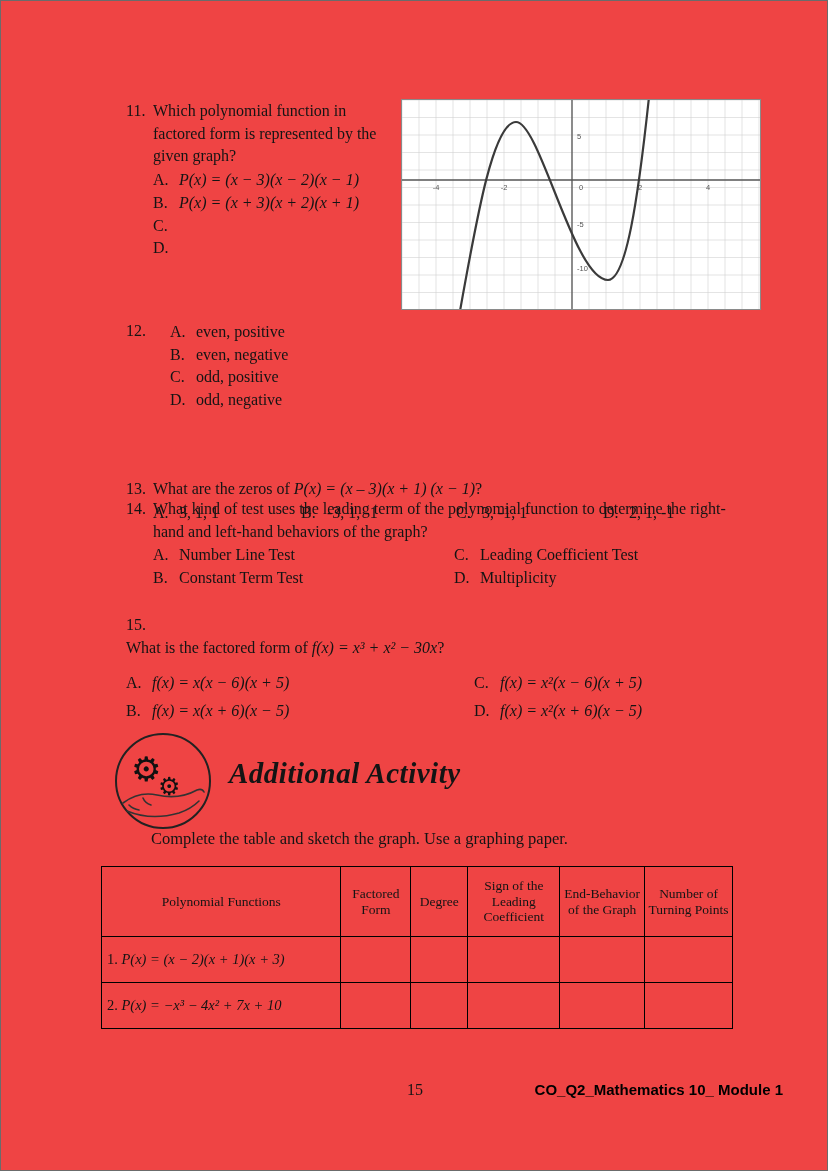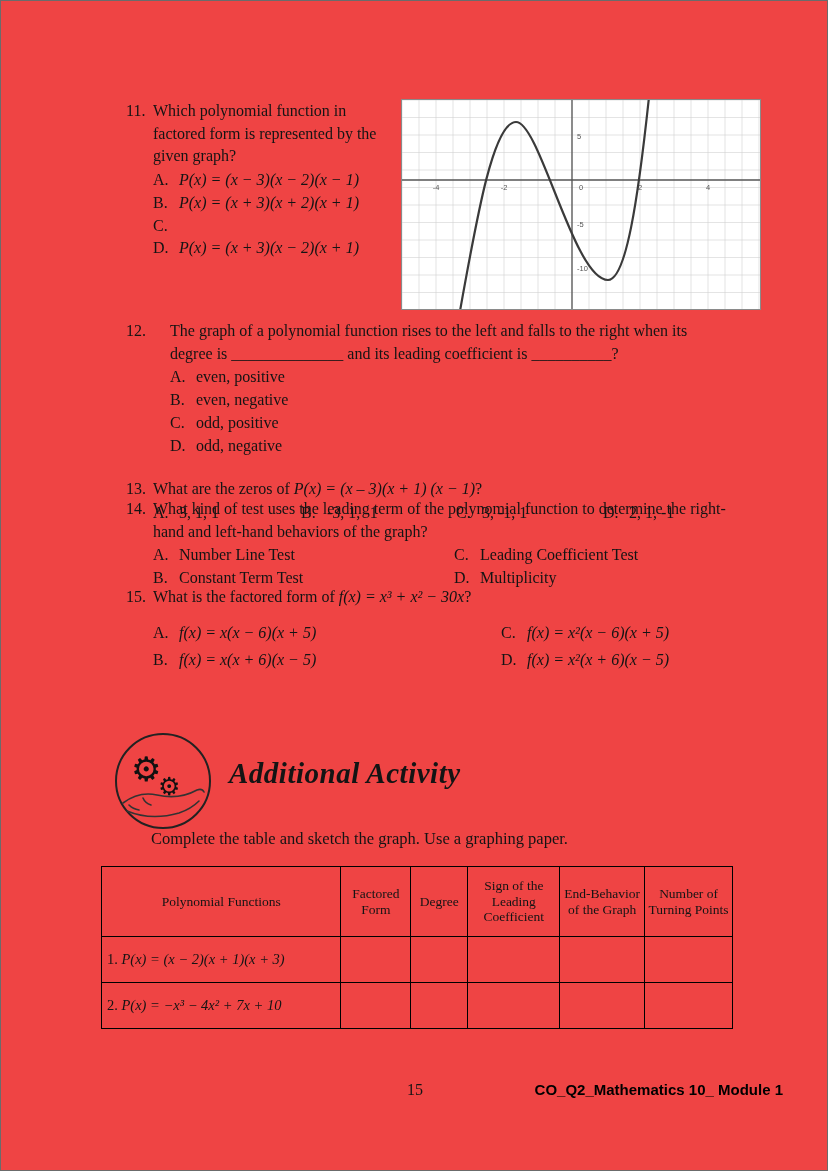--- a/index.html
+++ b/index.html
@@ -58,21 +58,20 @@
         </div>
         <div class="choice">
           <span class="clabel">B.</span>
           <span class="math">P(x) = (x + 3)(x + 2)(x + 1)</span>
         </div>
         <div class="choice">
           <span class="clabel">C.</span>
         </div>
         <div class="choice">
           <span class="clabel">D.</span>
-          <span class="math">P(x) = (x + 3)(x − 2)(x + 1)</span>
         </div>
       </div>
     </div>
   </div>
 
   <div class="graph-box">
     <svg width="358" height="209" viewBox="0 0 358 209">
       <g>
           <line x1="0" y1="0" x2="0" y2="209" stroke="#d2d2d2" stroke-width="0.6"></line>
           <line x1="17" y1="0" x2="17" y2="209" stroke="#d2d2d2" stroke-width="0.6"></line>
@@ -121,21 +120,20 @@
         <text x="175" y="127" text-anchor="start">-5</text>
         <text x="175" y="171" text-anchor="start">-10</text>
       </g>
       <path d="M 58 211 C 76 110, 92 22, 114 22 C 138 22, 172 180, 206 180 C 224 180, 236 100, 247 -3" fill="none" stroke="#3a3a3a" stroke-width="2.2" stroke-linecap="round"></path>
     </svg>
   </div>
 
   <div class="q" style="left:125px; top:319px; width:600px;justify-content:space-between;">
     <div class="qnum">12.</div>
     <div class="qbody" style="width:556px;">
-      <div>The graph of a polynomial function rises to the left and falls to the right when its degree is ______________ and its leading coefficient is __________?</div>
       <div class="choices-col">
         <div class="choice">
           <span class="clabel">A.</span>
           <span>even, positive</span>
         </div>
         <div class="choice">
           <span class="clabel">B.</span>
           <span>even, negative</span>
         </div>
         <div class="choice">
@@ -193,21 +191,21 @@
           <span>Constant Term Test</span>
         </div>
         <div class="choice">
           <span class="clabel">D.</span>
           <span>Multiplicity</span>
         </div>
       </div>
     </div>
   </div>
 
-  <div class="q" style="left:125px; top:585px; width:660px;">
+  <div class="q" style="left:125px; top:613px; width:660px;flex-direction:column;">
     <div class="qnum">15.</div>
     <div class="qbody" style="width:620px;">
       <div><span>What is the factored form of </span><span class="math">f(x) = x³ + x² − 30x</span><span>?</span></div>
       <div class="grid2-q15">
         <div class="choice">
           <span class="clabel">A.</span>
           <span class="math">f(x) = x(x − 6)(x + 5)</span>
         </div>
         <div class="choice">
           <span class="clabel">C.</span>

